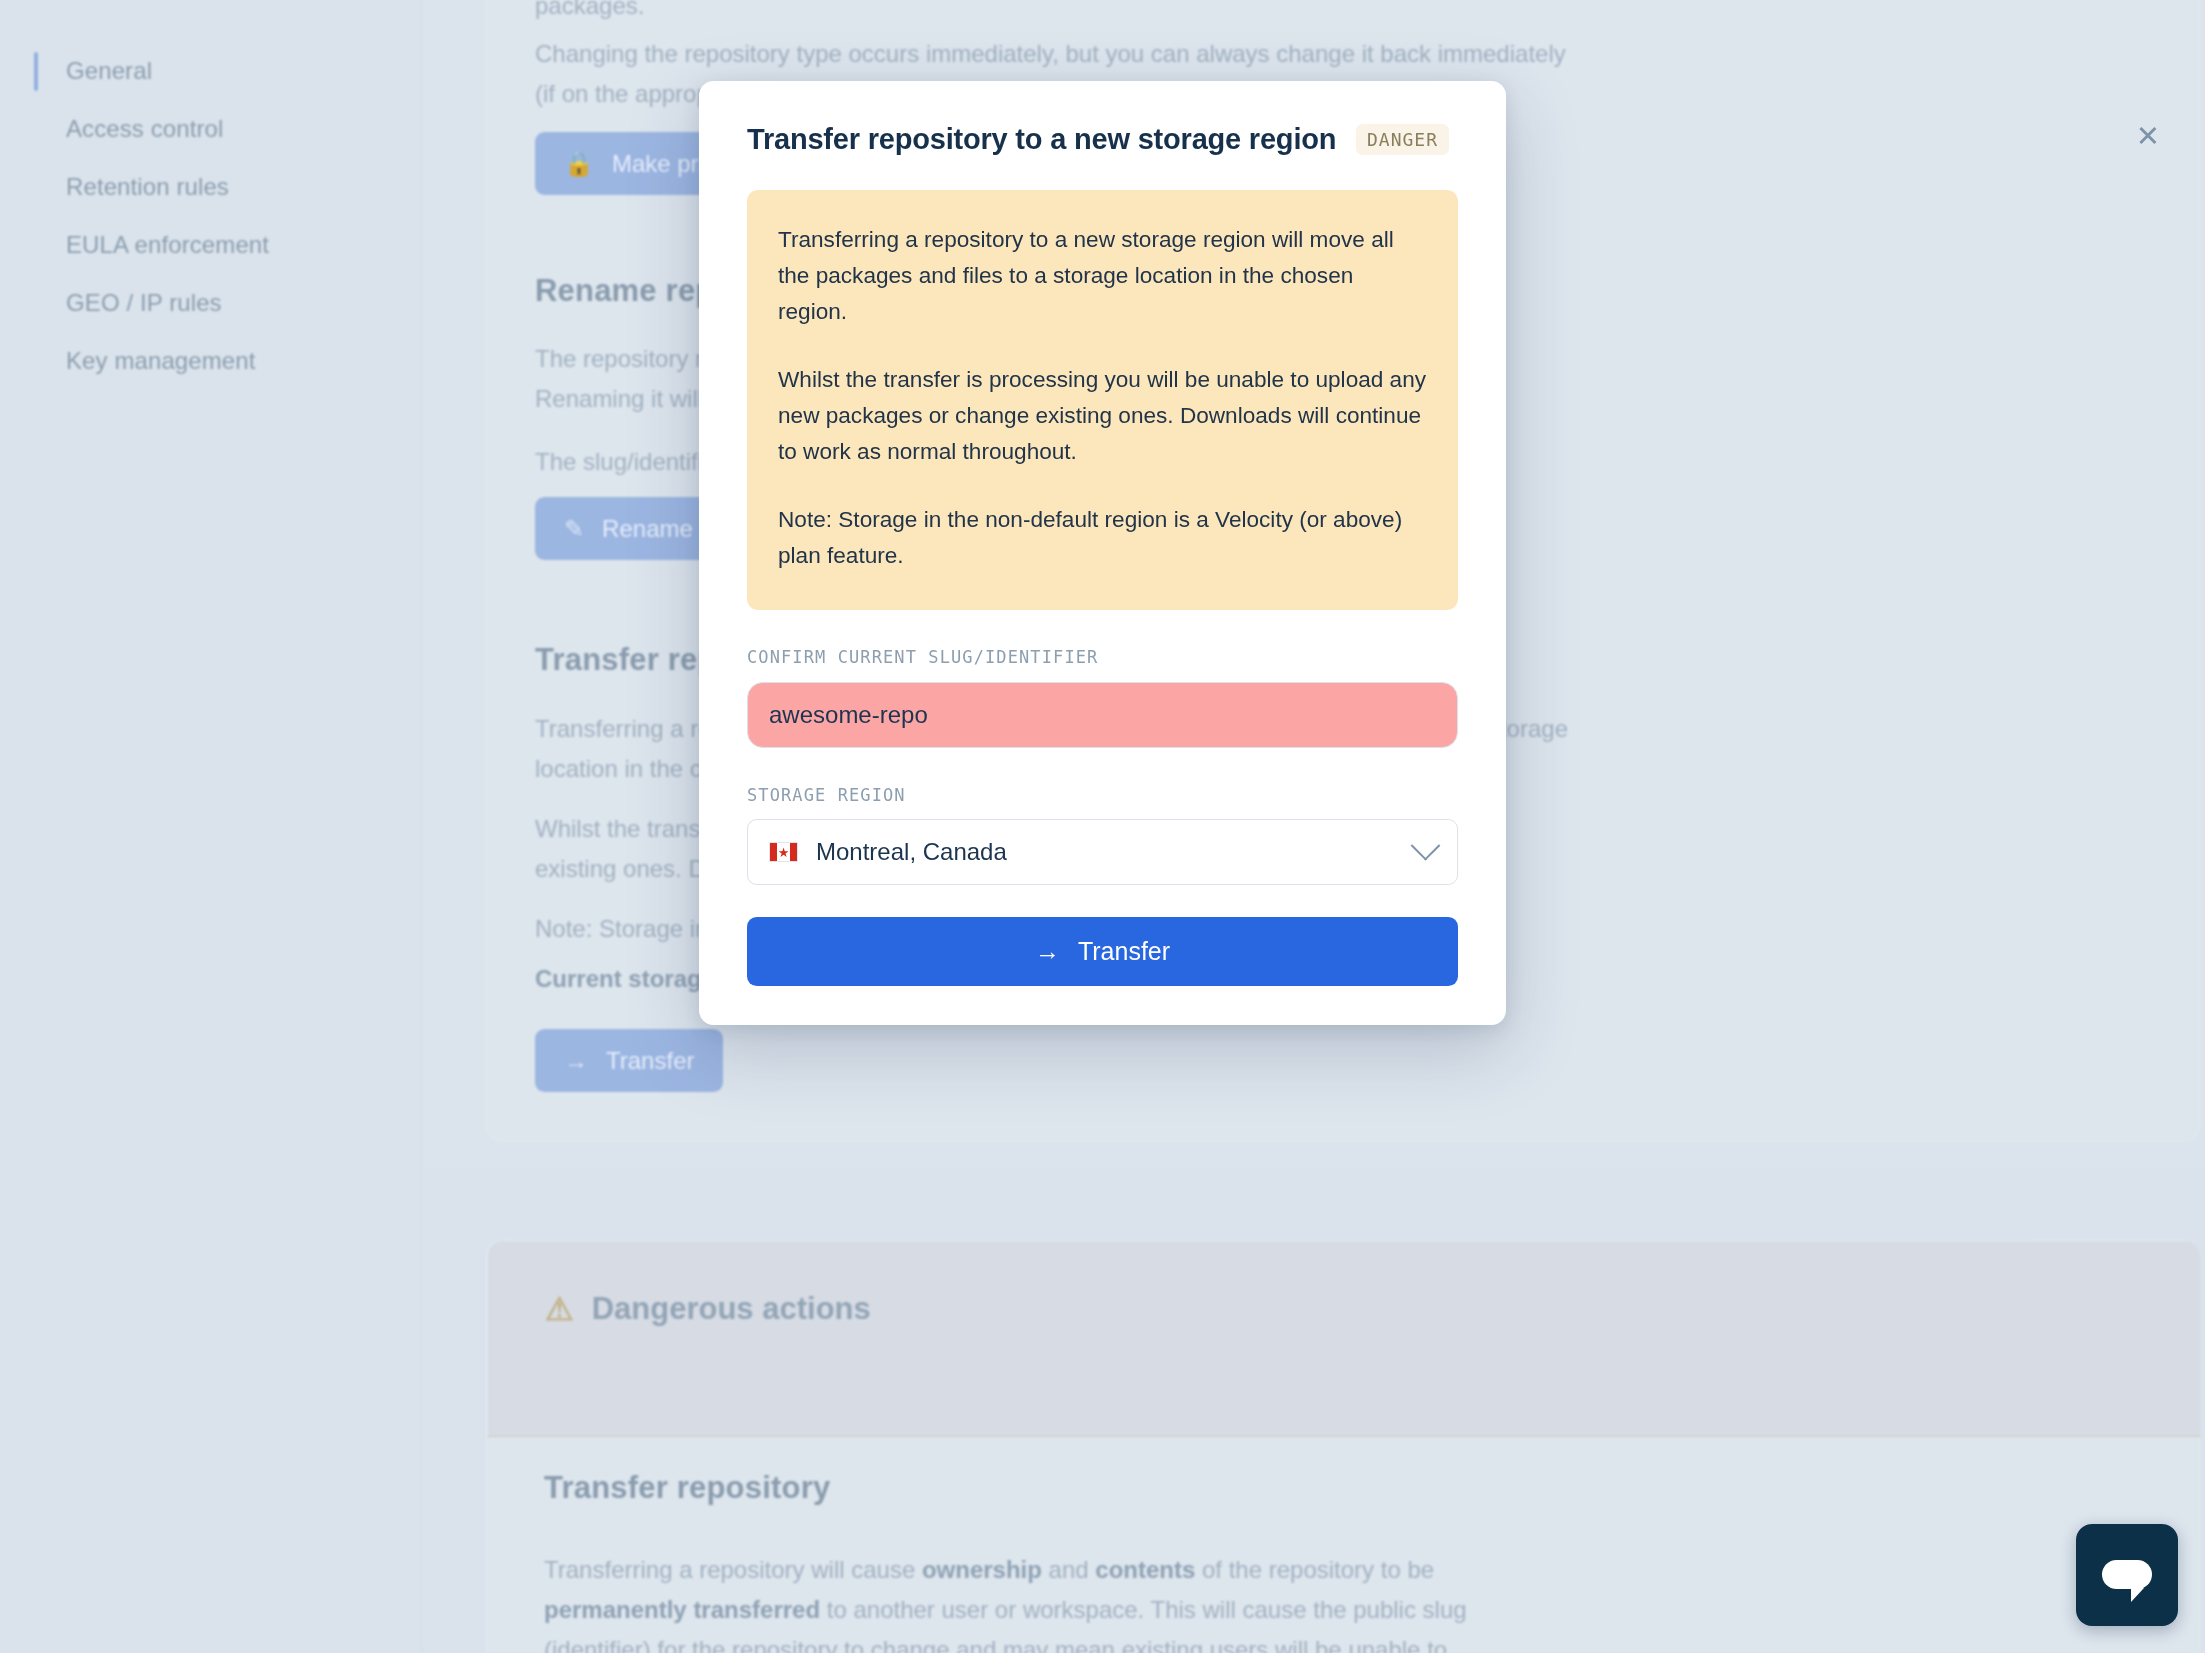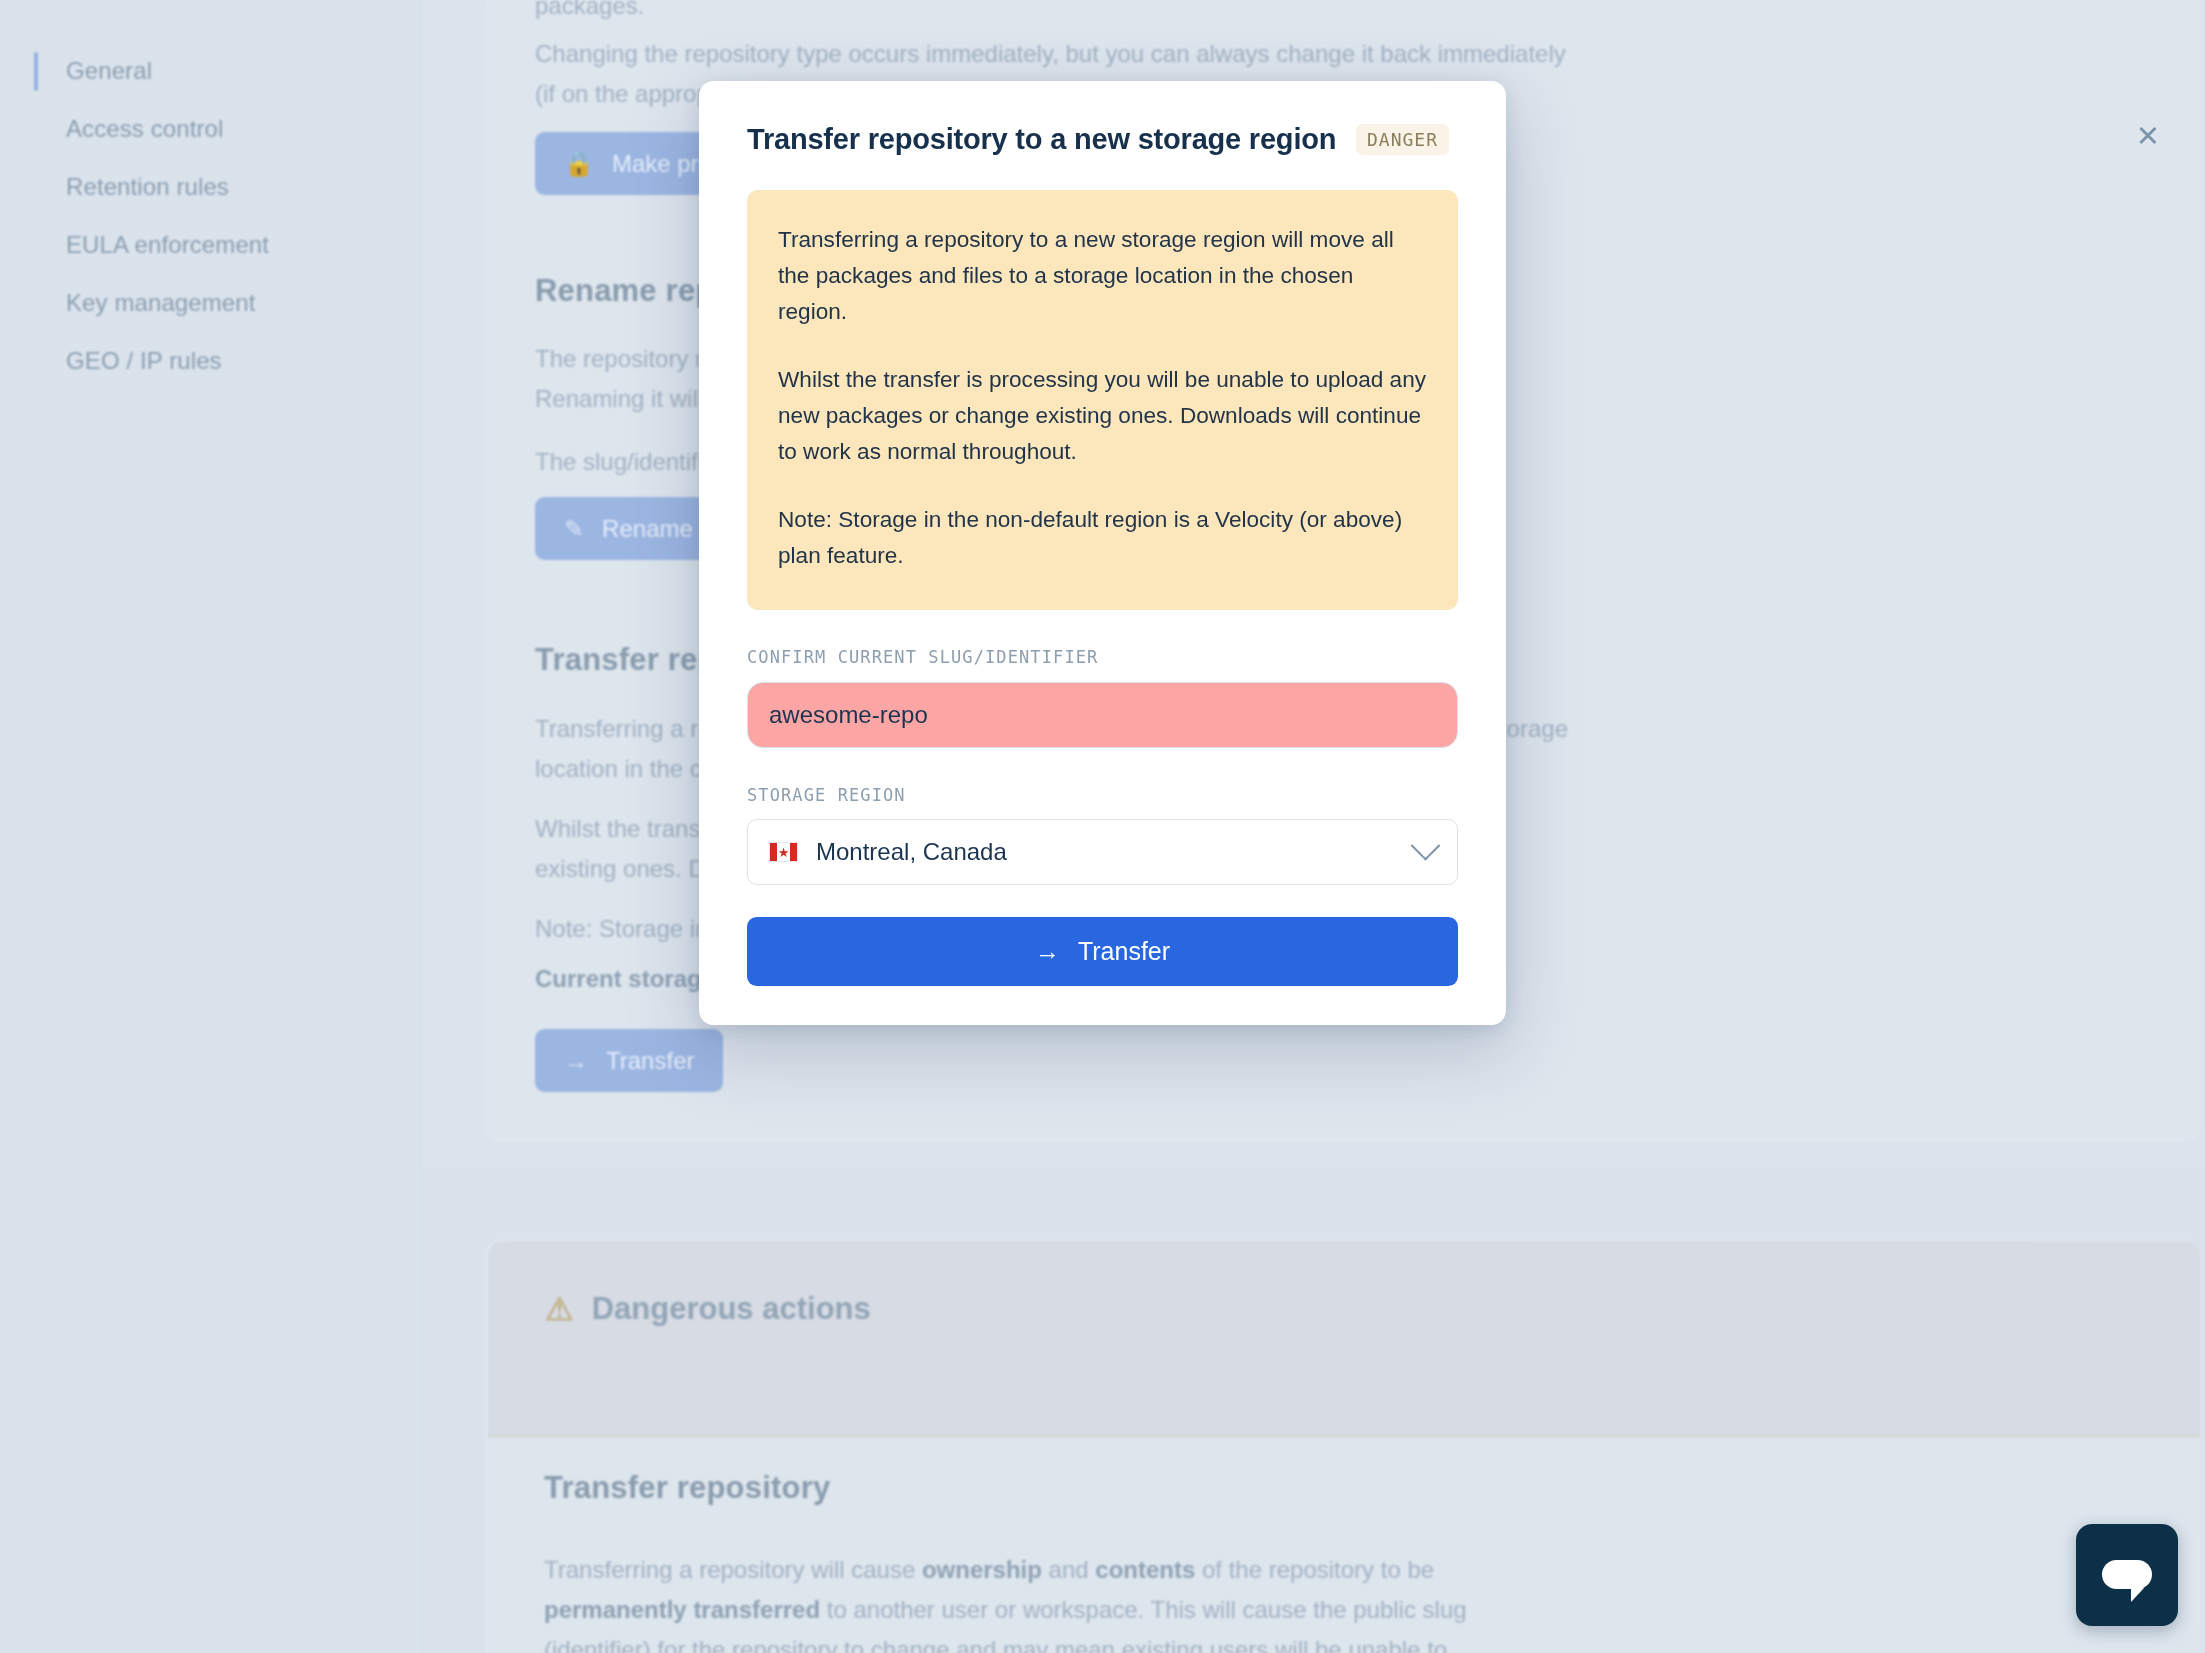--- a/index.html
+++ b/index.html
@@ -313,24 +313,24 @@
     <div class="nav-item">
       <span>Access control</span>
     </div>
     <div class="nav-item">
       <span>Retention rules</span>
     </div>
     <div class="nav-item">
       <span>EULA enforcement</span>
     </div>
     <div class="nav-item">
+      <span>GEO / IP rules</span>
+    </div>
+    <div class="nav-item">
       <span>Key management</span>
-    </div>
-    <div class="nav-item">
-      <span>GEO / IP rules</span>
     </div>
   </nav>
 
   <div class="content">
     <div class="card panel-a"></div>
     <div class="card panel-b"></div>
 
     <div style="position:absolute;left:113px;top:-14.5px;" class="bg-p">packages.</div>
 
     <div style="position:absolute;left:113px;top:34px;width:1033px;" class="bg-p">Changing the repository type occurs immediately, but you can always change it back immediately (if on the appropriate subscription plan).</div>

